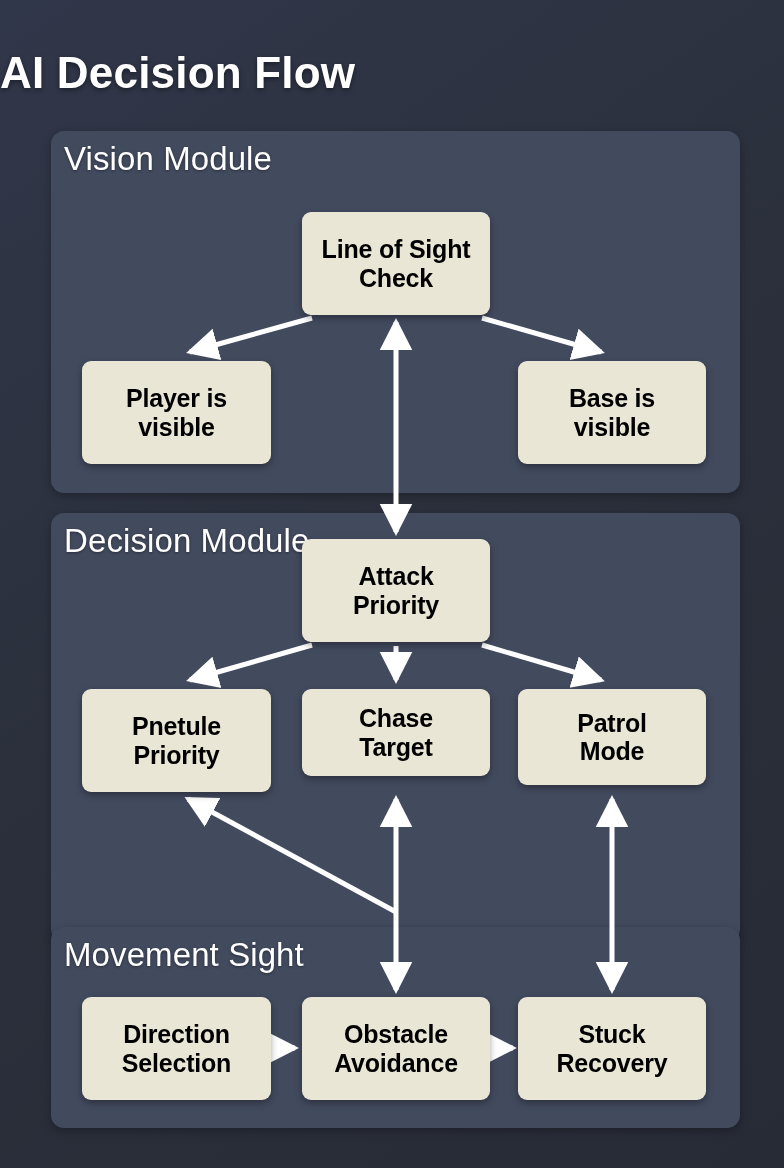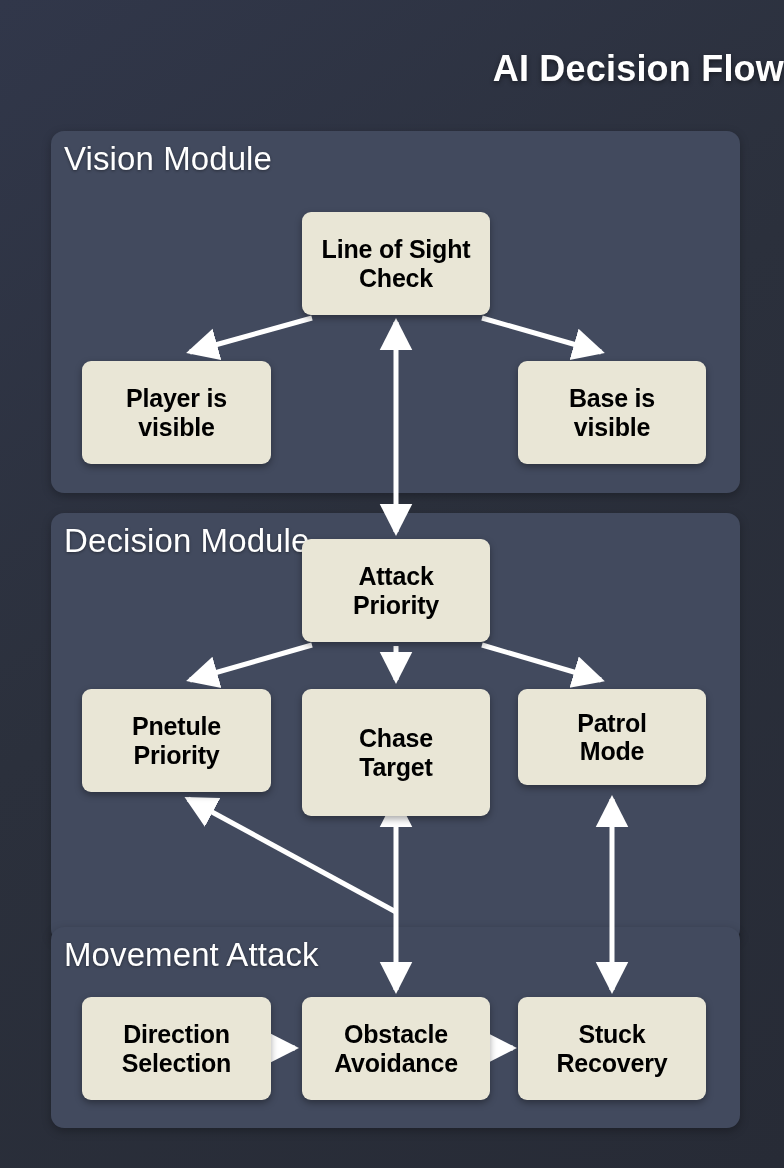--- a/index.html
+++ b/index.html
@@ -15,23 +15,23 @@
     overflow: hidden;
     font-family: "Liberation Sans", "DejaVu Sans", sans-serif;
   }
 
   
   .title {
     position: absolute;
     left: 0;
     top: 48px;
     width: 784px;
-    text-align: right;
+    text-align: left;
     color: #ffffff;
-    font-size: 36px;
+    font-size: 44px;
     font-weight: bold;
     letter-spacing: 0.2px;
     text-shadow: 0 2px 5px rgba(0,0,0,0.45);
   }
 
   
   .panel {
     position: absolute;
     left: 51px;
     width: 689px;
@@ -92,21 +92,21 @@
 
   <div class="title">AI Decision Flow</div>
 
   <div class="panel" id="panel-vision">
     <div class="panel-label">Vision Module</div>
   </div>
   <div class="panel" id="panel-decision">
     <div class="panel-label">Decision Module</div>
   </div>
   <div class="panel" id="panel-movement">
-    <div class="panel-label">Movement Attack</div>
+    <div class="panel-label">Movement Sight</div>
   </div>
 
   <svg id="edges" viewBox="0 0 784 1168">
     <defs>
       <marker id="ah" markerWidth="7" markerHeight="7" refX="5.6" refY="3.5" orient="auto" markerUnits="strokeWidth">
         <path d="M0,0.25 L6.4,3.5 L0,6.75 z" fill="#ffffff"></path>
       </marker>
       <marker id="ah-start" markerWidth="7" markerHeight="7" refX="5.6" refY="3.5" orient="auto-start-reverse" markerUnits="strokeWidth">
         <path d="M0,0.25 L6.4,3.5 L0,6.75 z" fill="#ffffff"></path>
       </marker>
@@ -152,21 +152,21 @@
   </div>
 
   <div class="node" style="left:302px;top:539px;width:188px;height:103px;">
     <span>Attack
 Priority</span>
   </div>
   <div class="node" style="left:82px;top:689px;width:189px;height:103px;">
     <span>Pnetule
 Priority</span>
   </div>
-  <div class="node" style="left:302px;top:689px;width:188px;height:127px;">
+  <div class="node" style="left:302px;top:689px;width:188px;height:87px;">
     <span>Chase
 Target</span>
   </div>
   <div class="node" style="left:518px;top:689px;width:188px;height:96px;">
     <span>Patrol
 Mode</span>
   </div>
 
   <div class="node" style="left:302px;top:997px;width:188px;height:103px;">
     <span>Obstacle

